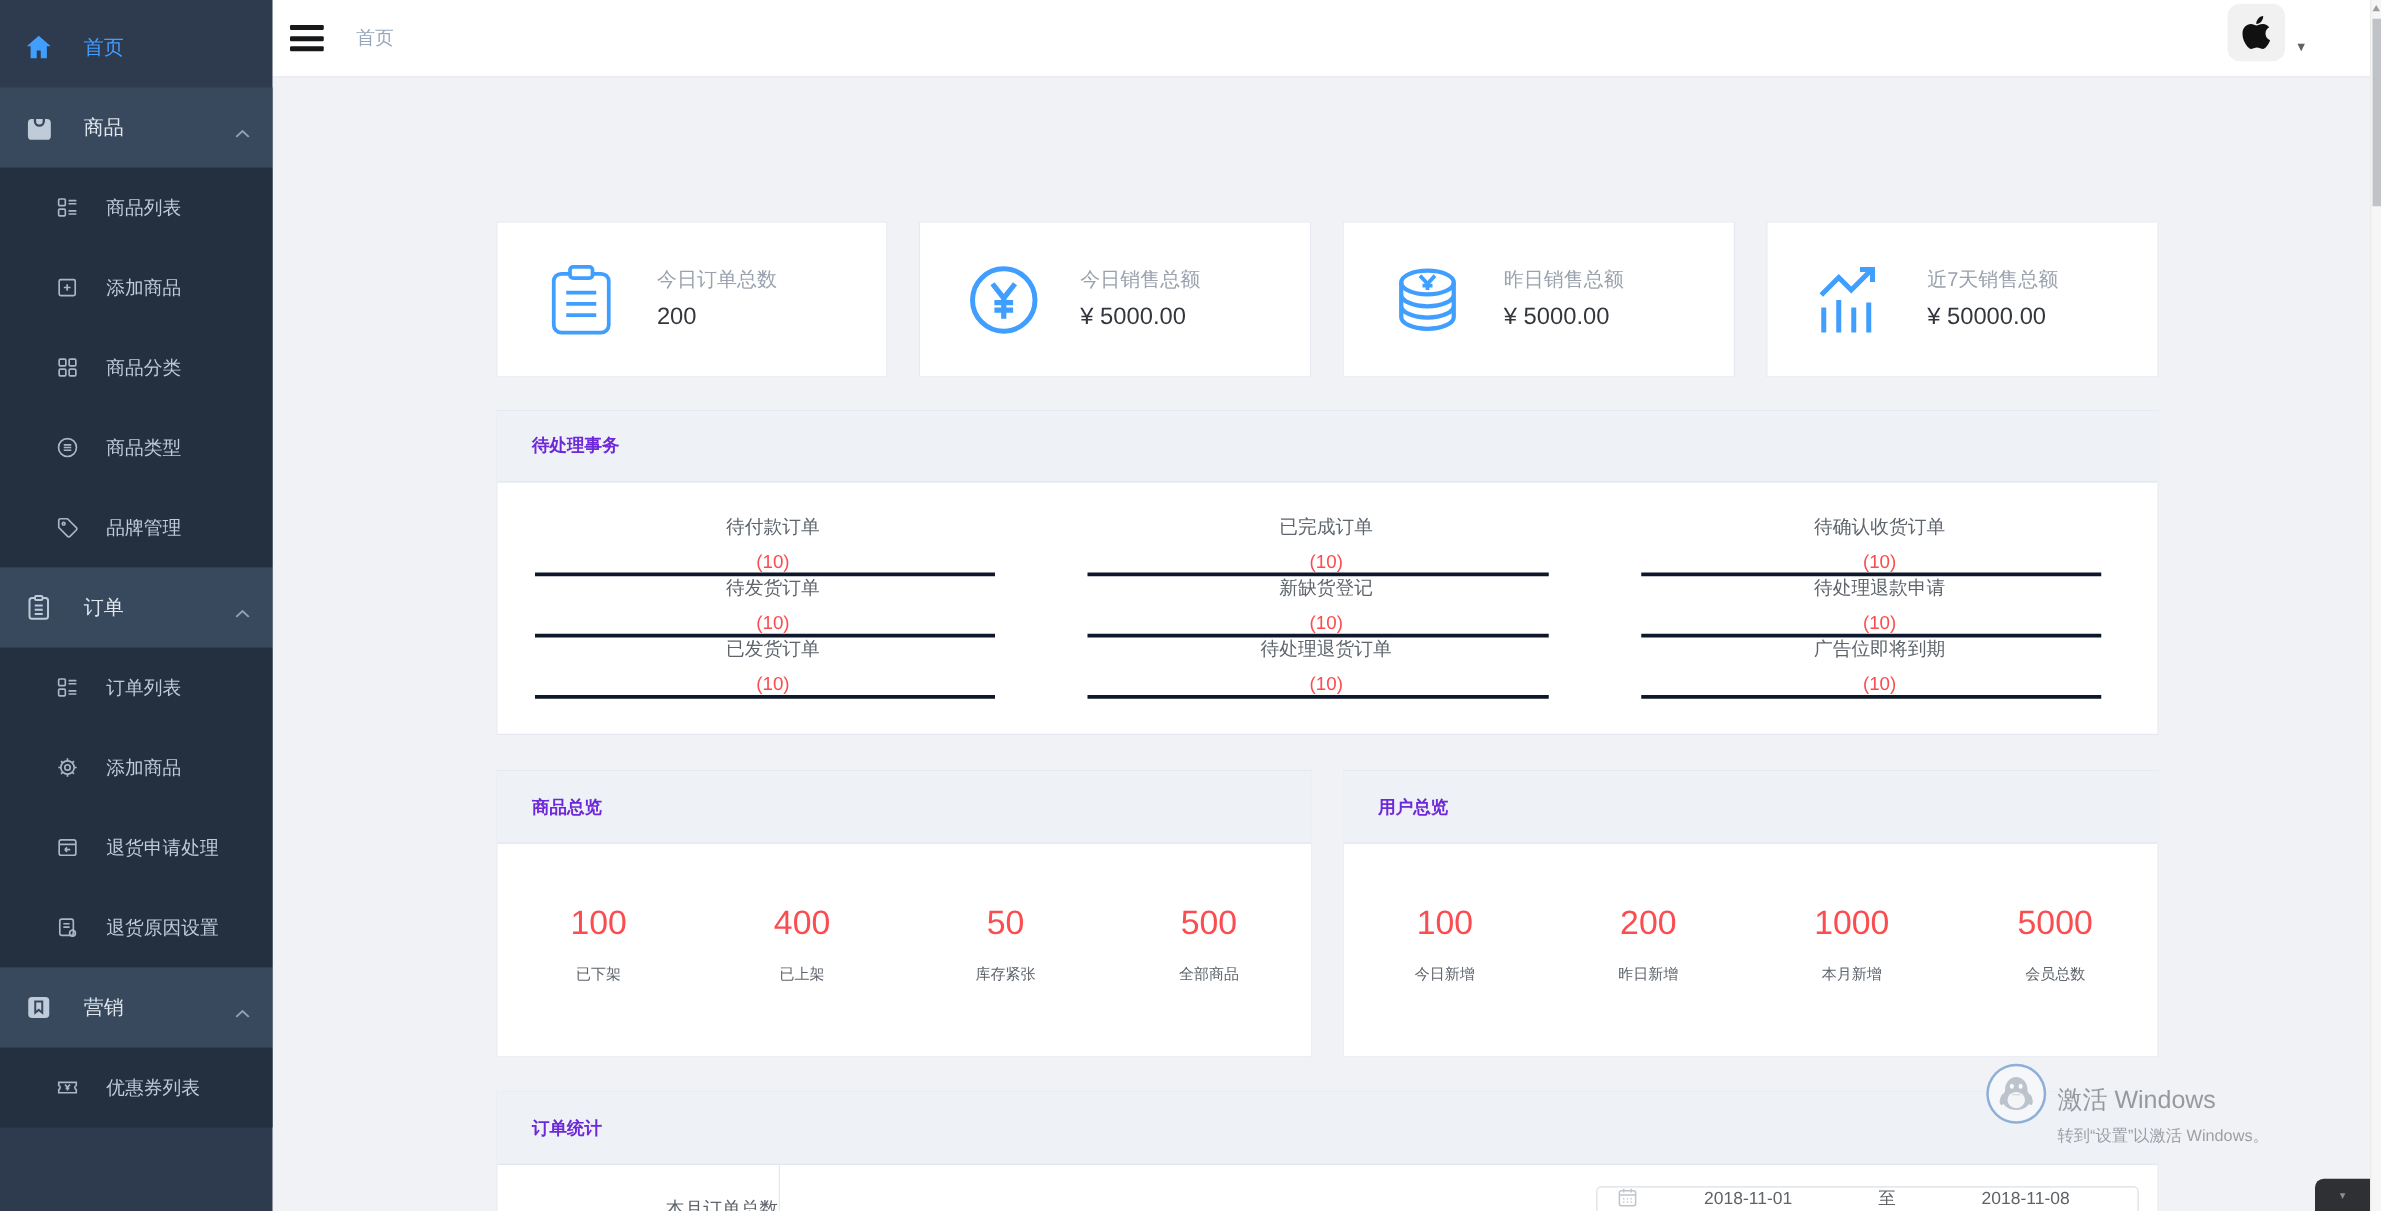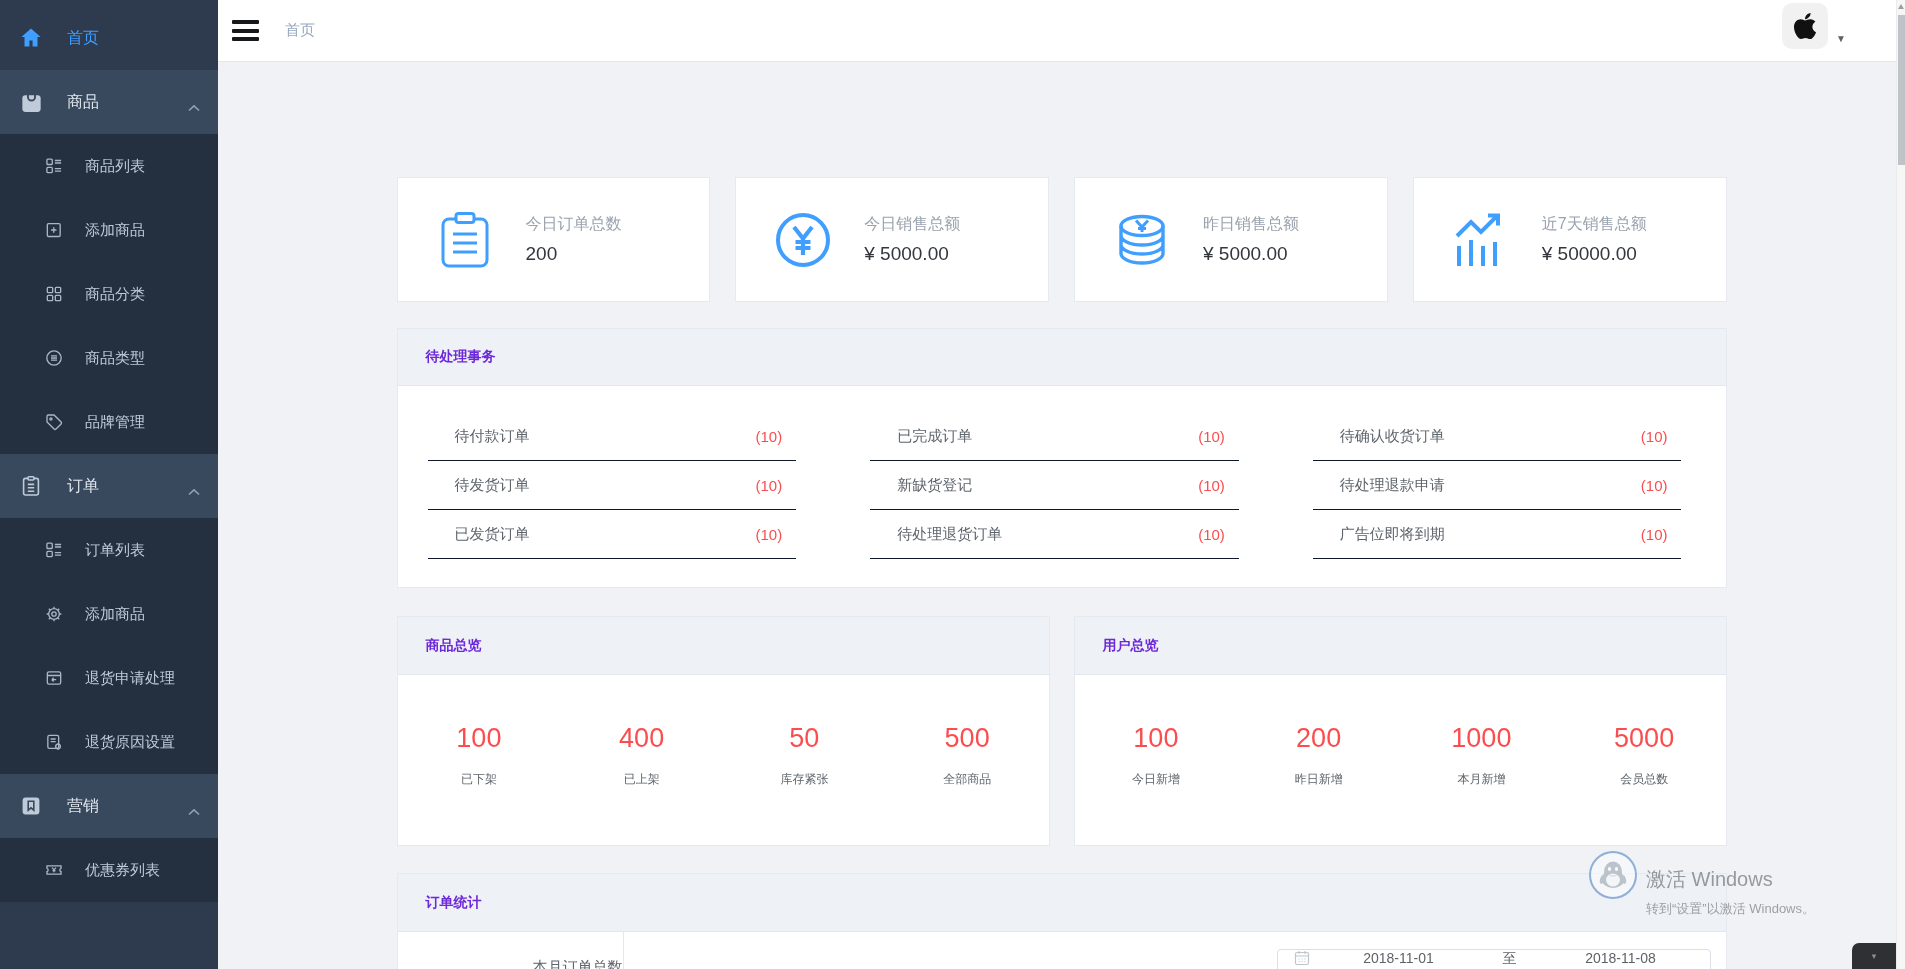--- a/index.html
+++ b/index.html
@@ -46,21 +46,21 @@
   .card{flex:1;height:125px;background:#fff;border:1px solid var(--panel-border);display:flex;align-items:center;padding-left:38px;}
   .card-icon{width:58px;height:58px;margin-right:32px;display:flex;align-items:center;justify-content:center;flex:none;}
   .card-label{font-size:16px;color:var(--text-light);}
   .card-value{font-size:19px;color:#33373d;margin-top:8px;}
 
   .panel{background:#fff;border:1px solid var(--panel-border);}
   .panel-header{height:57px;background:var(--panel-header-bg);border-bottom:1px solid #e2e7ee;display:flex;align-items:center;padding-left:28px;font-size:14px;font-weight:bold;color:#6d28d9;}
 
   .todo-panel{margin-top:26px;}
   .todo-grid{display:grid;grid-template-columns:repeat(3,1fr);padding:26px 0 28px;}
-  .todo-cell{height:49px;margin:0 44px 0 30px;padding:0 14px 0 27px;display:flex;align-items:center;justify-content:space-between;border-bottom:1px solid #0f172a;cursor:pointer;}
+  .todo-cell{height:49px;margin:0 44px 0 30px;padding:0 14px 0 27px;display:flex;align-items:center;justify-content:space-between;border-bottom:3px solid #0f172a;cursor:pointer;flex-direction:column;}
   .todo-label{font-size:15px;color:var(--text-gray);}
   .todo-count{font-size:15px;color:var(--red);}
 
   .overview-row{display:flex;gap:24px;margin-top:28px;}
   .ov-panel{flex:1;height:230px;}
   .ov-panel .panel-header{height:58px;}
   .ov-body{display:flex;padding-top:48px;}
   .ov-stat{flex:1;text-align:center;}
   .ov-value{font-size:27px;color:var(--red);}
   .ov-label{font-size:12px;color:var(--text-gray);margin-top:17px;}

